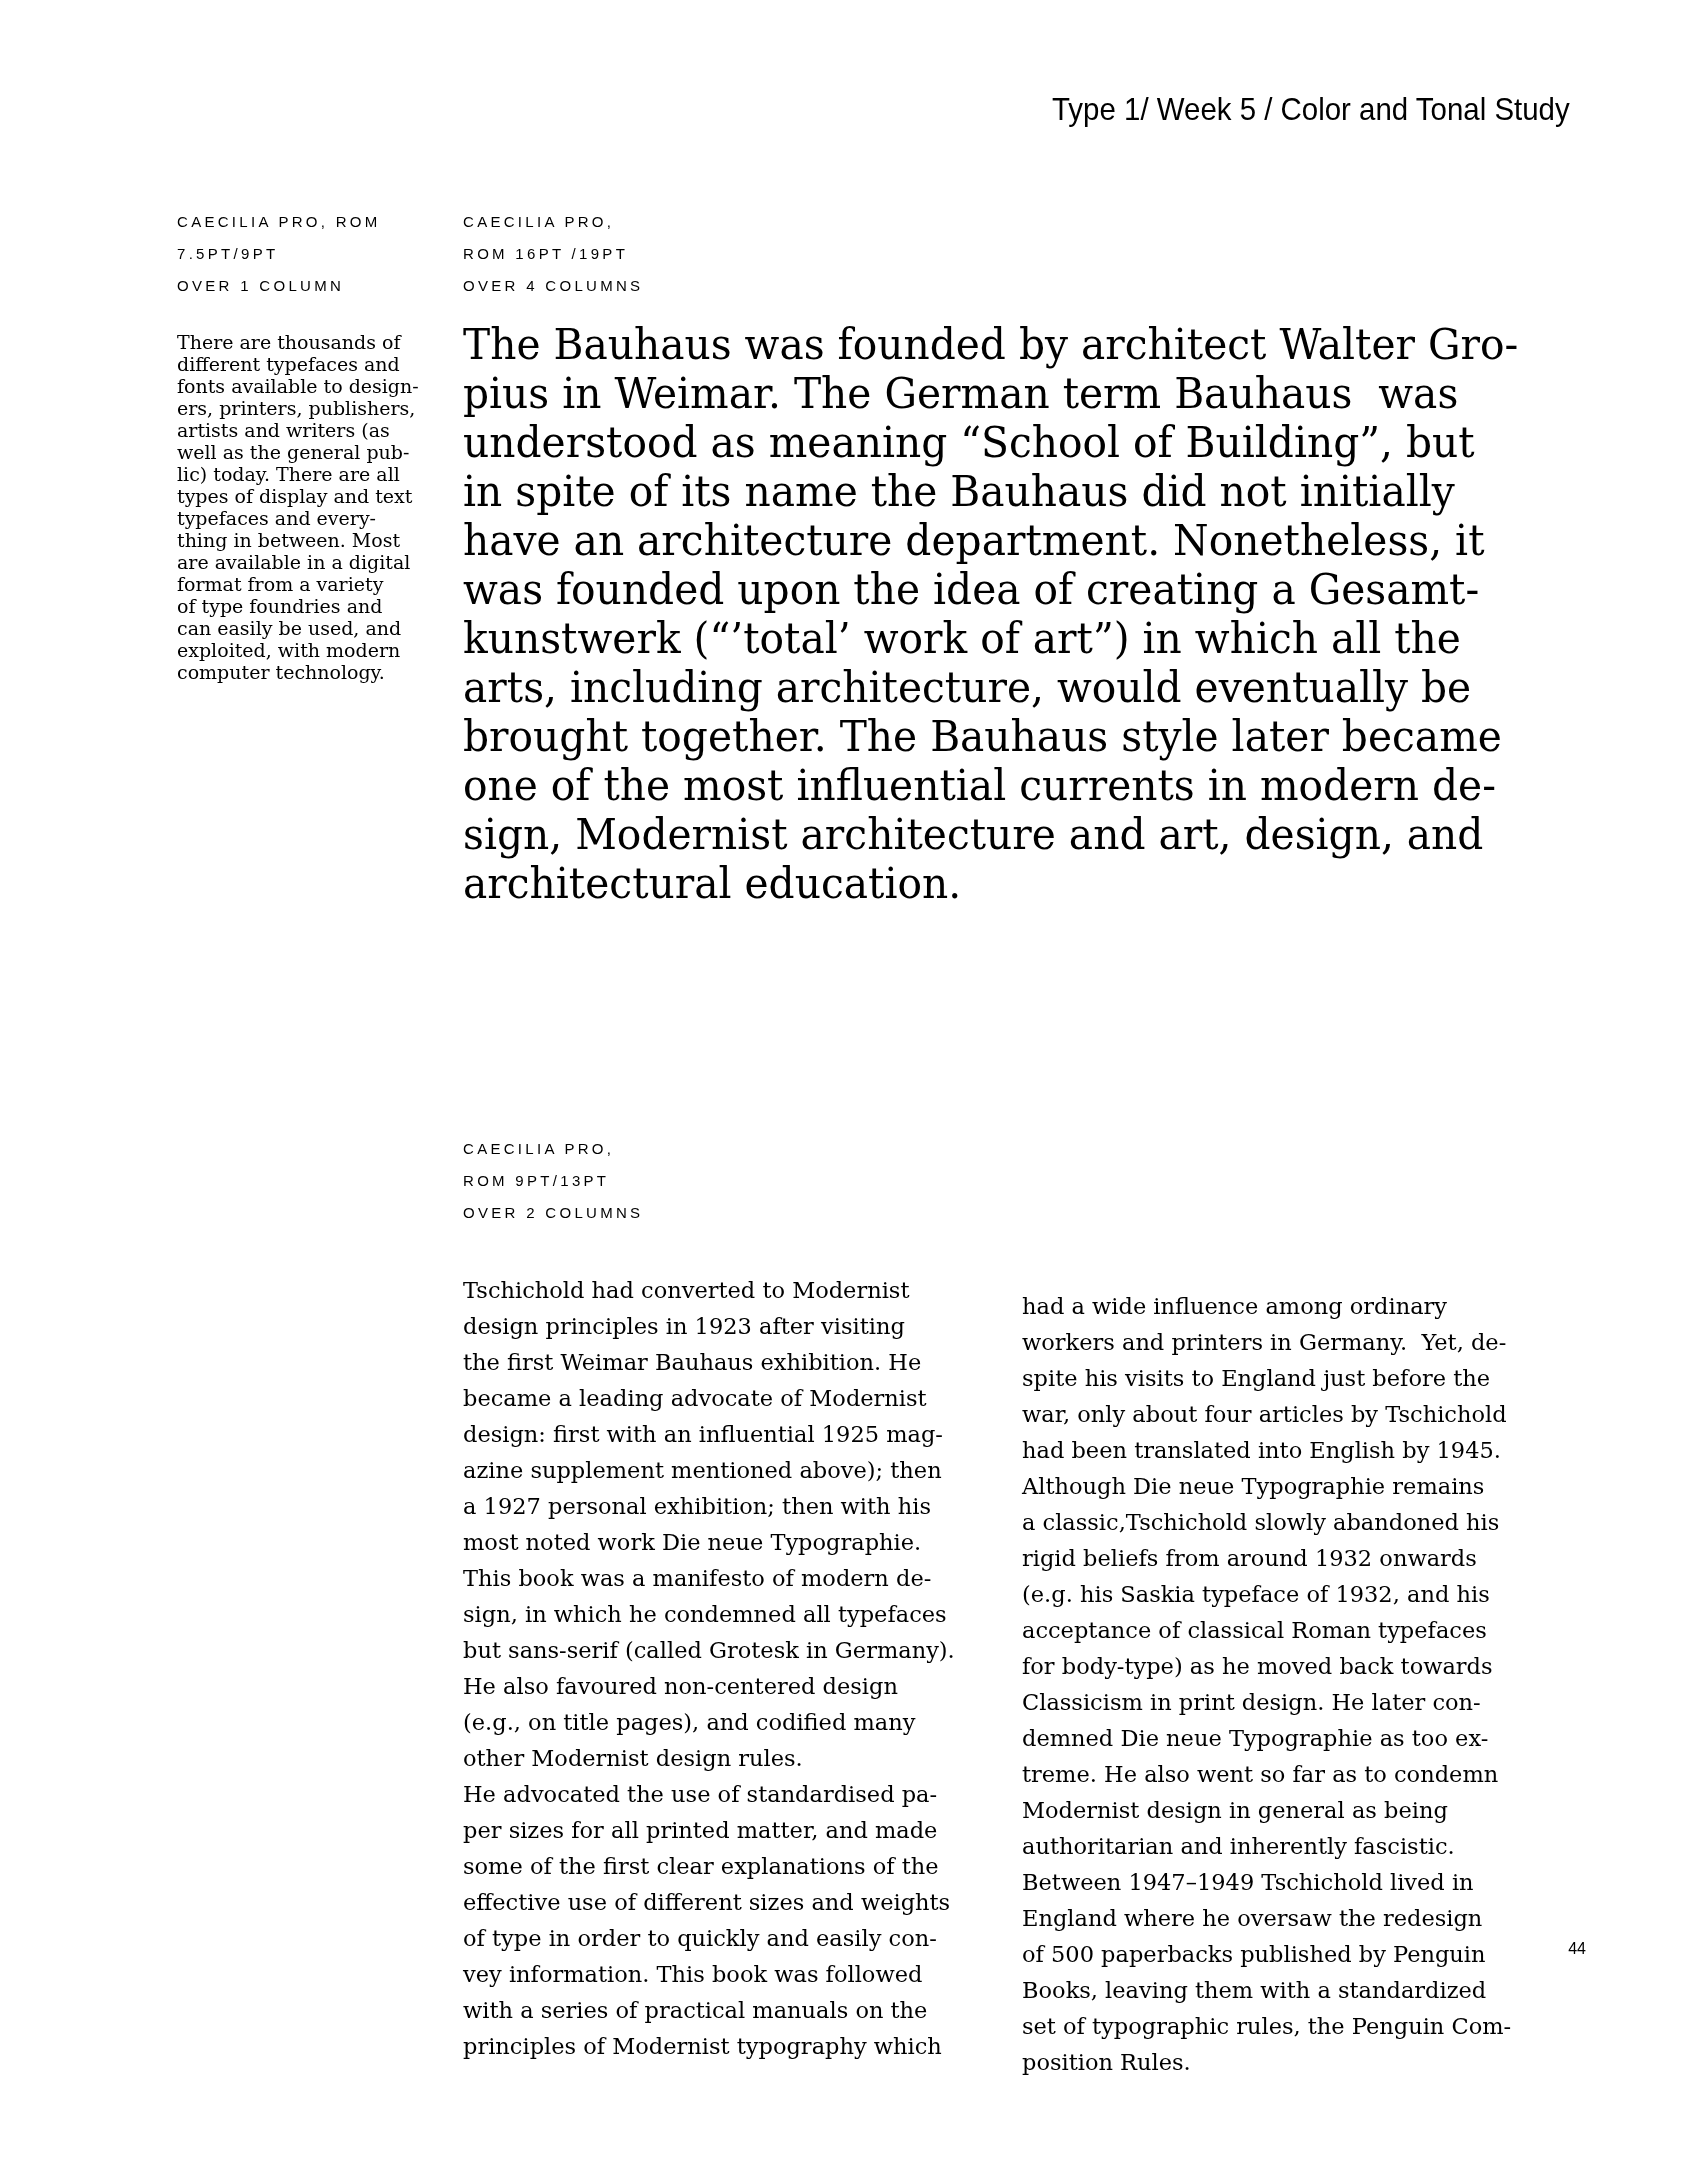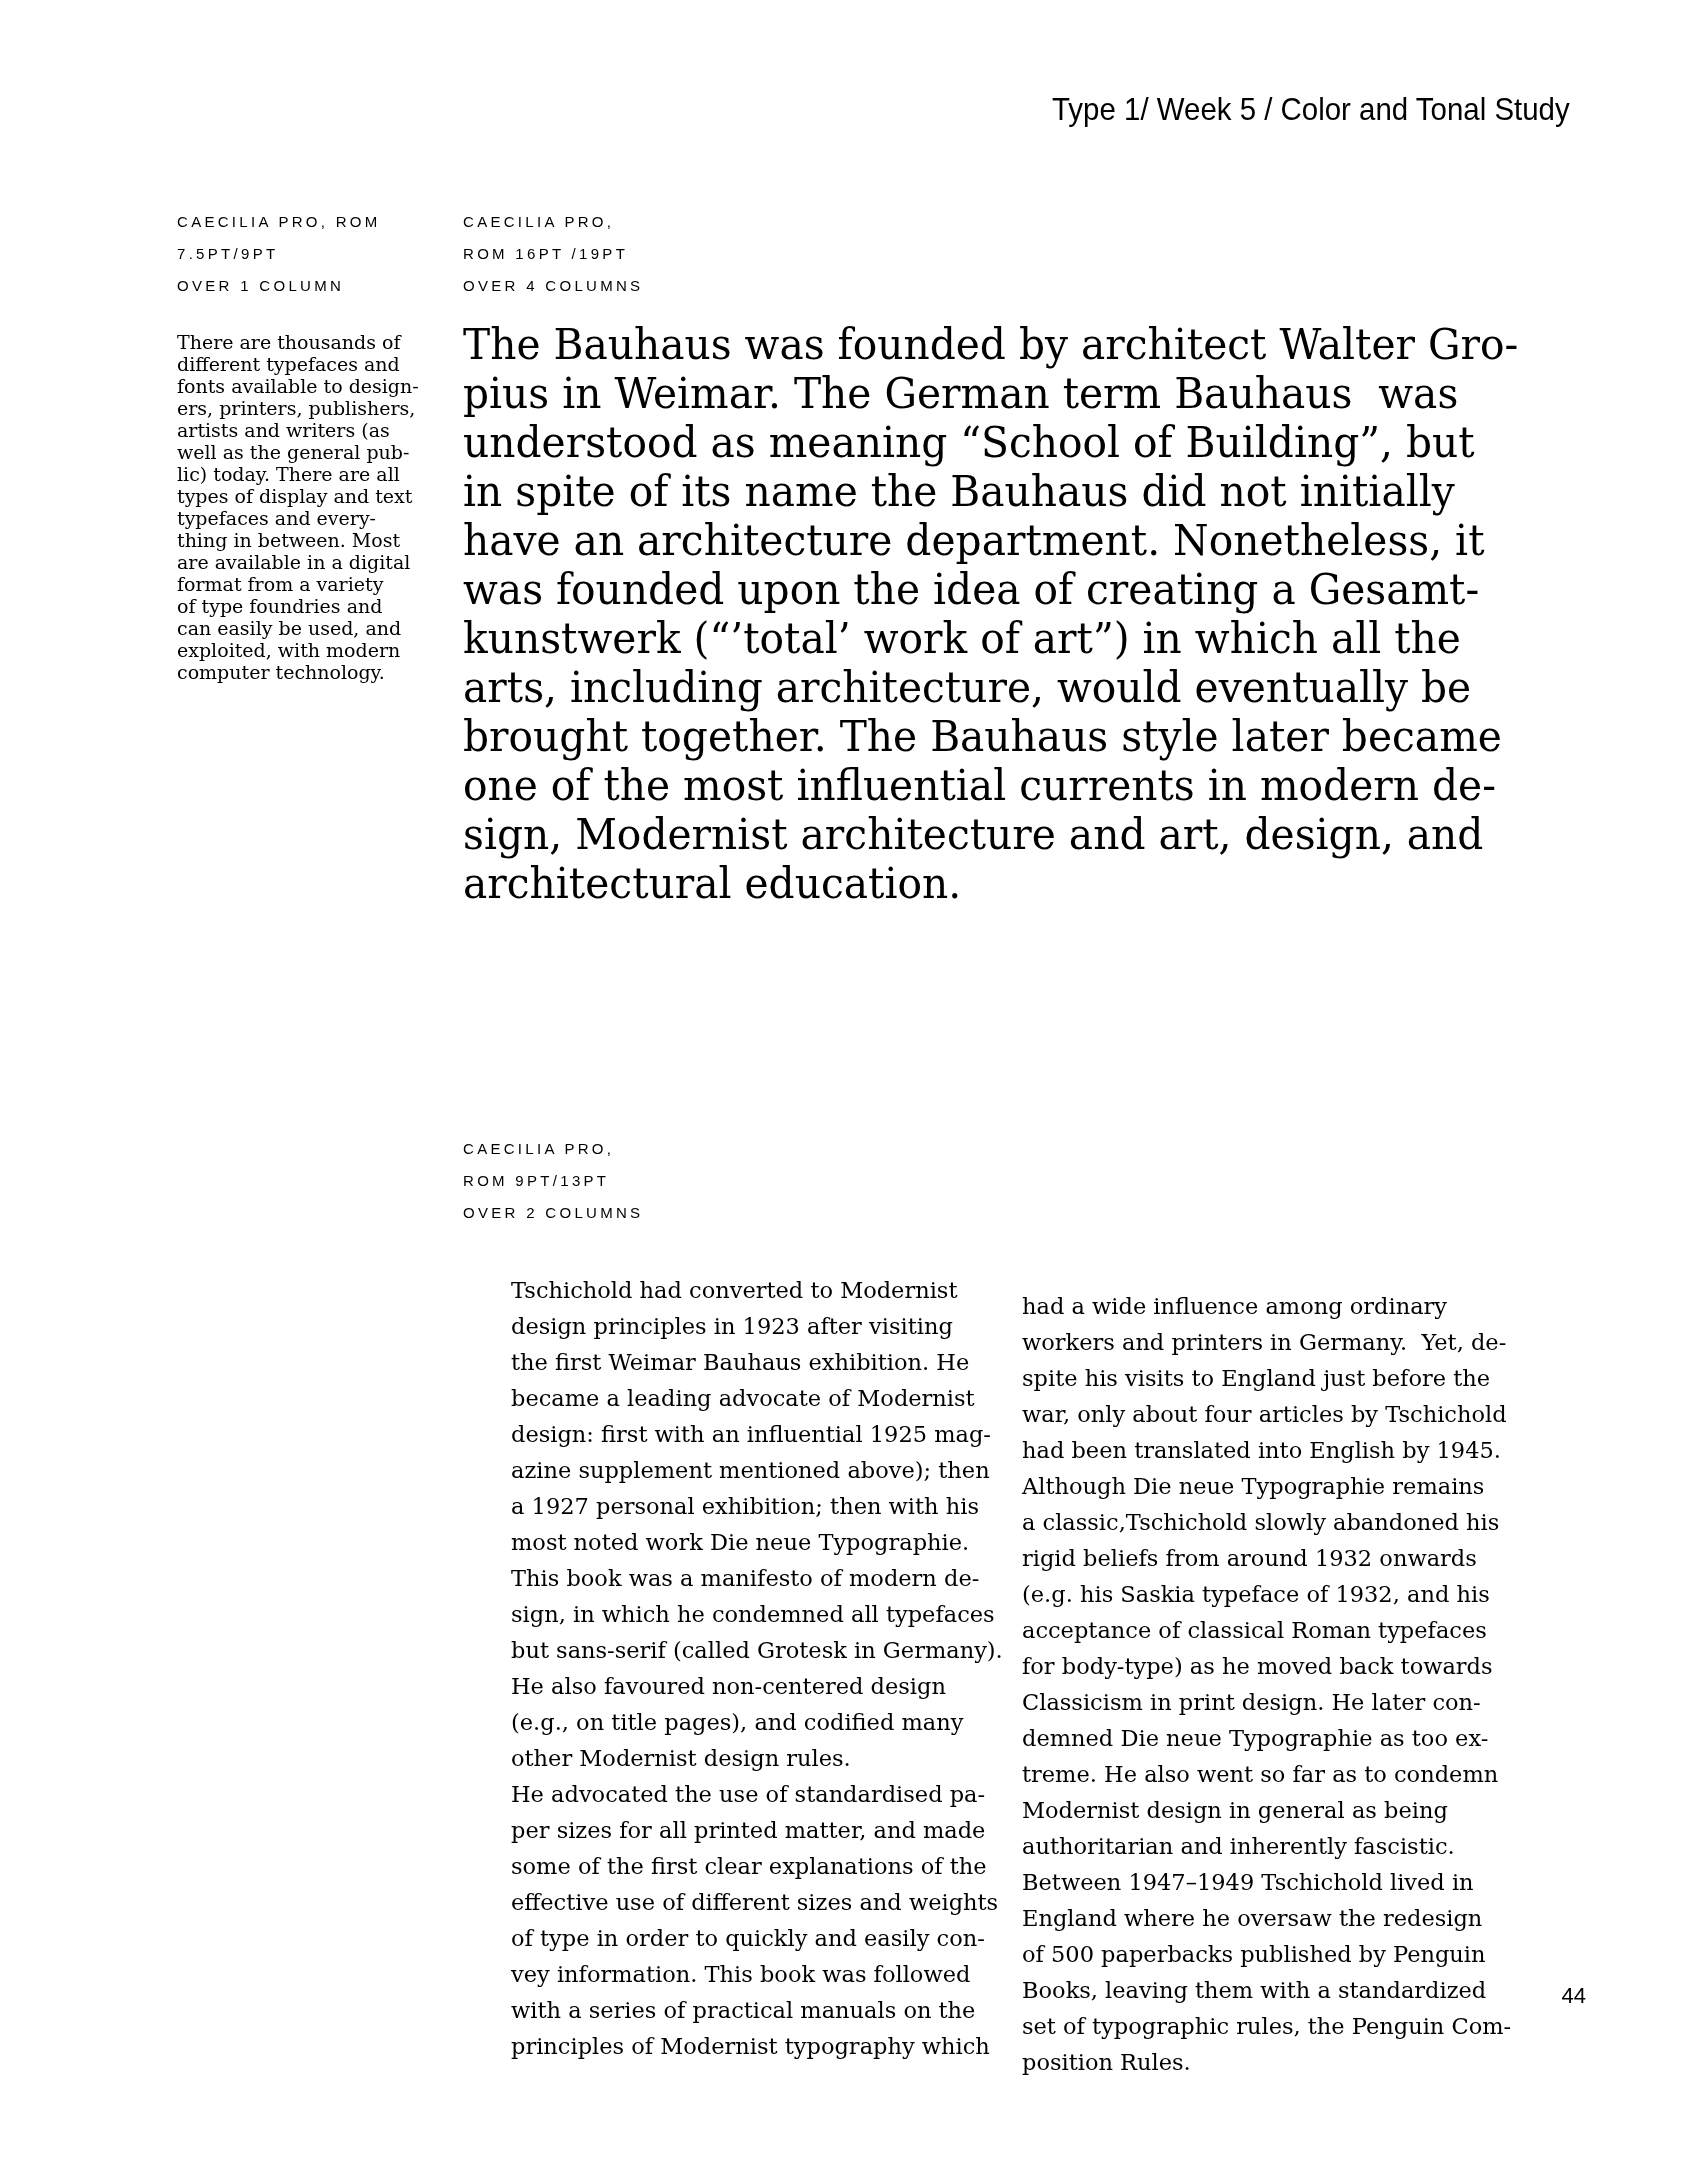--- a/index.html
+++ b/index.html
@@ -50,31 +50,31 @@
     font-size: 19px; line-height: 22px;
   }
   #sample-4col {
     left: 463px; top: 320px;
     font-size: 42px; line-height: 49px;
     transform: scaleX(0.97);
     transform-origin: 0 0;
   }
   #col-left {
     left: 463px; top: 1272px;
-    font-size: 22.5px; line-height: 36px; margin-left: 48px;
+    font-size: 22.5px; line-height: 36px;
   }
   #col-right {
     left: 1022px; top: 1288px;
     font-size: 22.5px; line-height: 36px;
   }
 
   #page-number {
-    top: 1983px;
+    top: 1936px;
     right: 101px;
-    font-size: 22px;
+    font-size: 16px;
     line-height: 26.5px;
     margin-left: 17px;
   }
 </style>
 </head>
 <body>
 
 <div id="page">
 
   <div id="header" class="abs">Type 1/ Week 5 / Color and Tonal Study</div>

